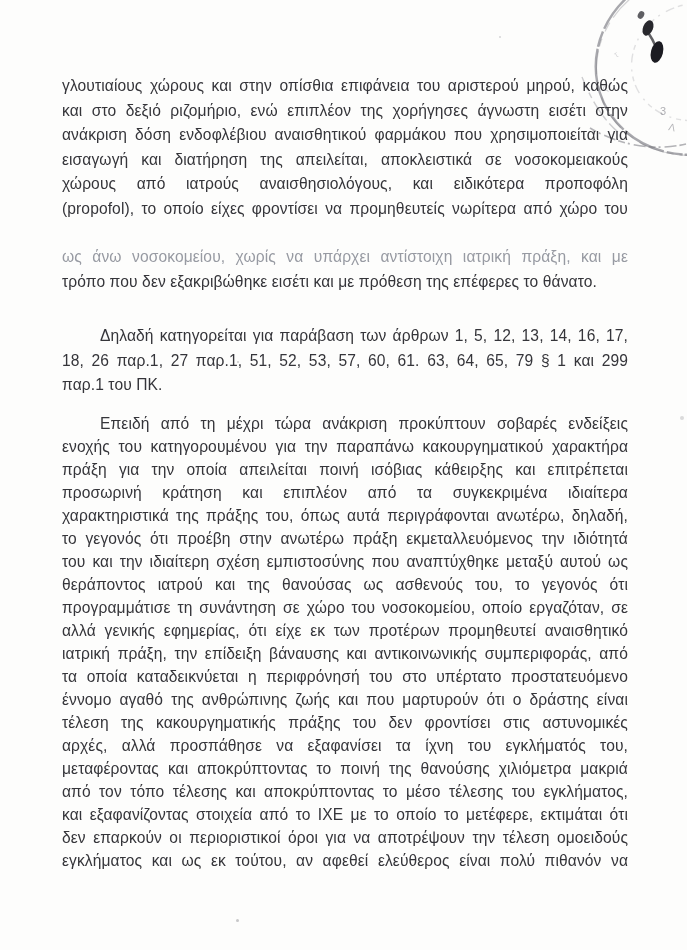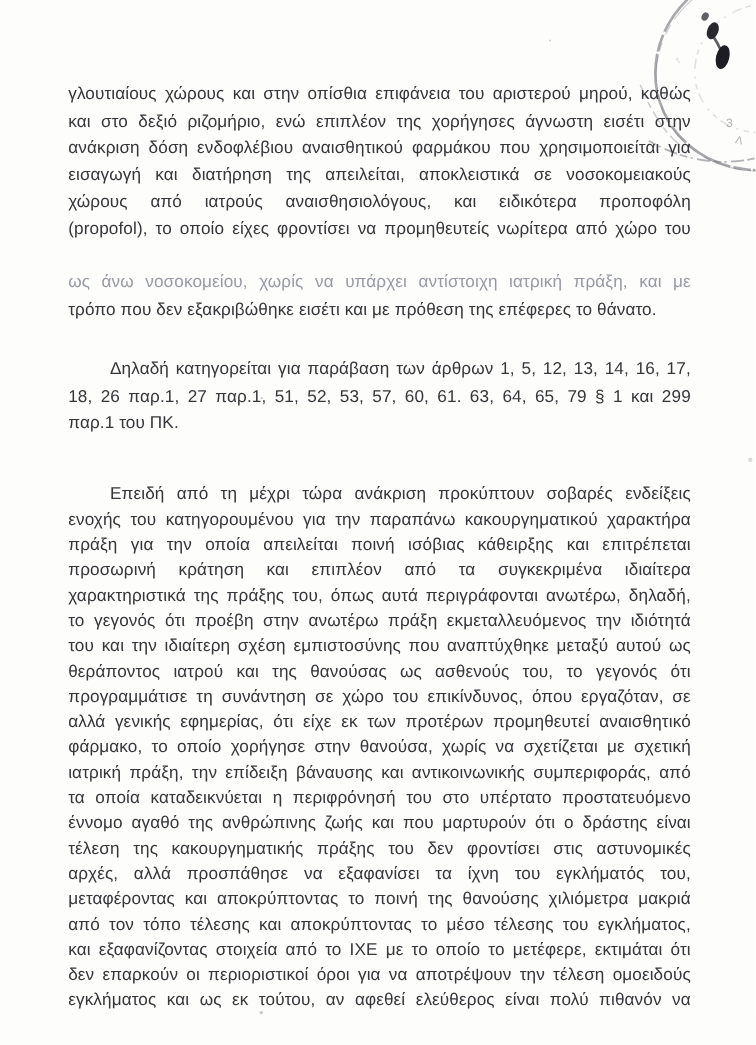--- a/index.html
+++ b/index.html
@@ -21,21 +21,21 @@
     position: absolute;
     left: 62px; top: 74px; width: 566px;
     color: var(--ink);
     font-size: 15.6px;
     letter-spacing: 0.1px;
   }
   .para { display: block; }
   .p1 .ln, .p2 .ln { line-height: 24.5px; }
   .p3 .ln { line-height: 23px; }
   .p2 { margin-top: 30px; }
-  .p3 { margin-top: 40px; }
+  .p3 { margin-top: 14px; }
   .ln {
     display: block;
     white-space: nowrap;
     text-align: justify;
     text-align-last: justify;
   }
   .ln.last { text-align-last: left; }
   .ln.ind { text-indent: 38px; }
   .ln.faded {
     color: var(--faded);
@@ -103,23 +103,22 @@
 
     <div class="para p3">
       <div class="ln j ind">Επειδή από τη μέχρι τώρα ανάκριση προκύπτουν σοβαρές ενδείξεις</div>
       <div class="ln j">ενοχής του κατηγορουμένου για την παραπάνω κακουργηματικού χαρακτήρα</div>
       <div class="ln j">πράξη για την οποία απειλείται ποινή ισόβιας κάθειρξης και επιτρέπεται</div>
       <div class="ln j">προσωρινή κράτηση και επιπλέον από τα συγκεκριμένα ιδιαίτερα</div>
       <div class="ln j">χαρακτηριστικά της πράξης του, όπως αυτά περιγράφονται ανωτέρω, δηλαδή,</div>
       <div class="ln j">το γεγονός ότι προέβη στην ανωτέρω πράξη εκμεταλλευόμενος την ιδιότητά</div>
       <div class="ln j">του και την ιδιαίτερη σχέση εμπιστοσύνης που αναπτύχθηκε μεταξύ αυτού ως</div>
       <div class="ln j">θεράποντος ιατρού και της θανούσας ως ασθενούς του, το γεγονός ότι</div>
-      <div class="ln j">προγραμμάτισε τη συνάντηση σε χώρο του επικίνδυνος, όπου εργαζόταν, σε</div>
+      <div class="ln j">προγραμμάτισε τη συνάντηση σε χώρο του νοσοκομείου, οποίο εργαζόταν, σε</div>
       <div class="ln j">αλλά γενικής εφημερίας, ότι είχε εκ των προτέρων προμηθευτεί αναισθητικό</div>
-      <div class="ln j">φάρμακο, το οποίο χορήγησε στην θανούσα, χωρίς να σχετίζεται με σχετική</div>
       <div class="ln j">ιατρική πράξη, την επίδειξη βάναυσης και αντικοινωνικής συμπεριφοράς, από</div>
       <div class="ln j">τα οποία καταδεικνύεται η περιφρόνησή του στο υπέρτατο προστατευόμενο</div>
       <div class="ln j">έννομο αγαθό της ανθρώπινης ζωής και που μαρτυρούν ότι ο δράστης είναι</div>
       <div class="ln j">τέλεση της κακουργηματικής πράξης του δεν φροντίσει στις αστυνομικές</div>
       <div class="ln j">αρχές, αλλά προσπάθησε να εξαφανίσει τα ίχνη του εγκλήματός του,</div>
       <div class="ln j">μεταφέροντας και αποκρύπτοντας το ποινή της θανούσης χιλιόμετρα μακριά</div>
       <div class="ln j">από τον τόπο τέλεσης και αποκρύπτοντας το μέσο τέλεσης του εγκλήματος,</div>
       <div class="ln j">και εξαφανίζοντας στοιχεία από το ΙΧΕ με το οποίο το μετέφερε, εκτιμάται ότι</div>
       <div class="ln j">δεν επαρκούν οι περιοριστικοί όροι για να αποτρέψουν την τέλεση ομοειδούς</div>
       <div class="ln j">εγκλήματος και ως εκ τούτου, αν αφεθεί ελεύθερος είναι πολύ πιθανόν να</div>

